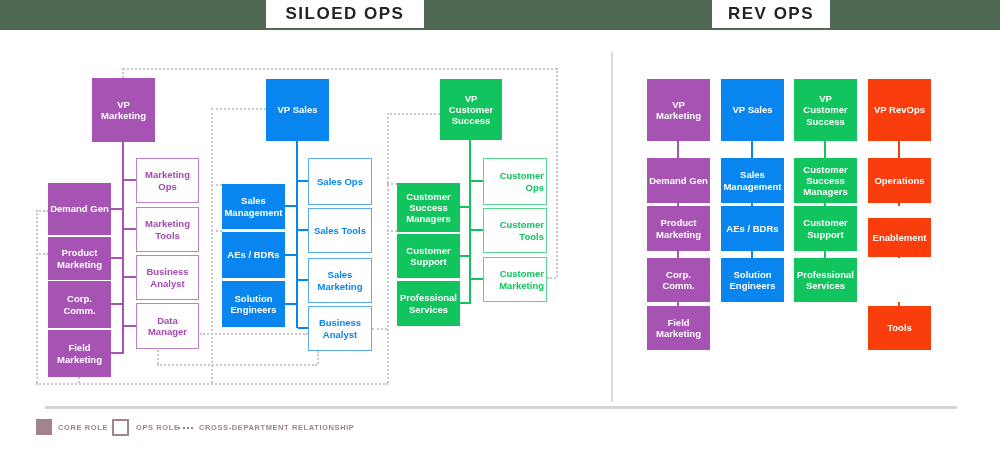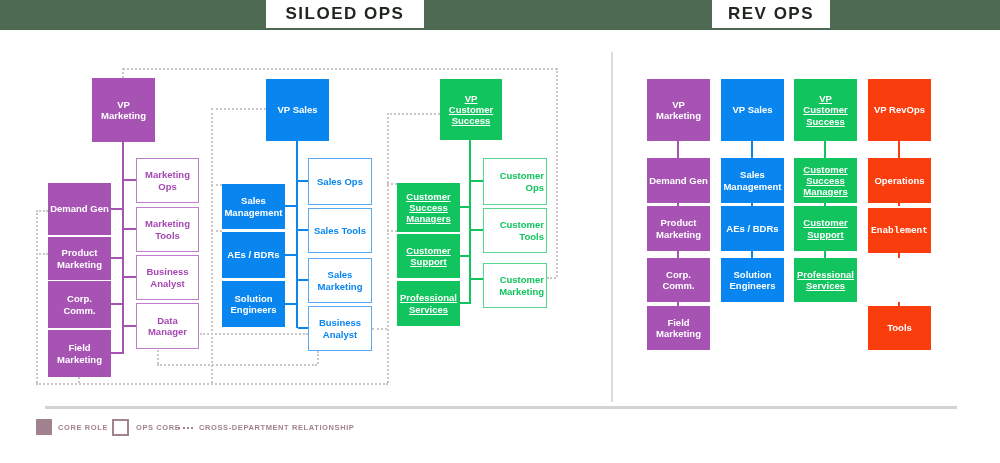--- a/index.html
+++ b/index.html
@@ -5,21 +5,21 @@
   html,body{margin:0;padding:0;background:#fff;}
   .canvas{position:relative;width:1000px;height:463px;background:#fff;overflow:hidden;
           font-family:"Liberation Sans",sans-serif;}
   .banner{position:absolute;left:0;top:0;width:1000px;height:30px;background:#4e6a53;}
   .notch{position:absolute;top:0;height:28px;background:#fff;display:flex;align-items:center;justify-content:center;}
   .title{font:800 17px "Liberation Sans",sans-serif;letter-spacing:1.5px;color:#20251f;white-space:nowrap;}
   .bx{position:absolute;box-sizing:border-box;display:flex;align-items:center;justify-content:center;
       text-align:center;font:bold 9.5px/1.18 "Liberation Sans",sans-serif;padding:2px;}
   .f-pur{background:#a753b4;color:#fff;}
   .f-blu{background:#0885ef;color:#fff;}
-  .f-grn{background:#11c45e;color:#fff;text-decoration:underline;}
+  .f-grn{background:#11c45e;color:#fff;}
   .f-org{background:#fa3d0d;color:#fff;}
   .o-pur{border:1.5px solid #c07fcb;color:#a648b2;background:#fff;}
   .o-blu{border:1.5px solid #5aabf3;color:#0885ef;background:#fff;}
   .o-grn{border:1.5px solid #57d68d;color:#11c45e;background:#fff;text-align:right;}
   .sh{position:absolute;height:2px;}
   .sv{position:absolute;width:2px;}
   .c-pur{background:#a753b4;} .c-blu{background:#0885ef;} .c-grn{background:#11c45e;} .c-org{background:#fa3d0d;}
   .dh{position:absolute;height:0;border-top:2px dotted #cdc5c9;}
   .dv{position:absolute;width:0;border-left:2px dotted #cdc5c9;}
   .divider-v{position:absolute;left:611px;top:52px;width:2px;height:350px;background:#dcdcdc;}
@@ -87,21 +87,21 @@
   <div class="sh c-grn" style="left:471px;top:180px;width:12px;"></div>
   <div class="sh c-grn" style="left:471px;top:229px;width:12px;"></div>
   <div class="sh c-grn" style="left:471px;top:278px;width:12px;"></div>
 
   <div class="bx f-grn" style="left:440px;top:79px;width:62px;height:61px;">VP Customer Success</div>
   <div class="bx f-grn" style="left:397px;top:183px;width:63px;height:49px;">Customer Success Managers</div>
   <div class="bx f-grn" style="left:397px;top:234px;width:63px;height:44px;">Customer Support</div>
   <div class="bx f-grn" style="left:397px;top:281px;width:63px;height:45px;">Professional Services</div>
   <div class="bx o-grn" style="left:483px;top:158px;width:64px;height:47px;">Customer Ops</div>
   <div class="bx o-grn" style="left:483px;top:208px;width:64px;height:45px;">Customer Tools</div>
-  <div class="bx o-grn" style="left:483px;top:263px;width:64px;height:45px;">Customer Marketing</div>
+  <div class="bx o-grn" style="left:483px;top:257px;width:64px;height:45px;">Customer Marketing</div>
 
   <div class="dh" style="left:123px;top:68px;width:434px;"></div>
   <div class="dv" style="left:122px;top:68px;height:10px;"></div>
   <div class="dv" style="left:556px;top:68px;height:209px;"></div>
   <div class="dh" style="left:547px;top:277px;width:9px;"></div>
   <div class="dv" style="left:36px;top:210px;height:173px;"></div>
   <div class="dh" style="left:36px;top:210px;width:12px;"></div>
   <div class="dh" style="left:36px;top:253px;width:12px;"></div>
   <div class="dh" style="left:36px;top:383px;width:352px;"></div>
   <div class="dv" style="left:78px;top:377px;height:6px;"></div>
@@ -144,26 +144,26 @@
   <div class="bx f-grn" style="left:794px;top:158px;width:63px;height:45px;">Customer Success Managers</div>
   <div class="bx f-grn" style="left:794px;top:206px;width:63px;height:45px;">Customer Support</div>
   <div class="bx f-grn" style="left:794px;top:258px;width:63px;height:44px;">Professional Services</div>
 
   <div class="sv c-org" style="left:898px;top:141px;height:17px;"></div>
   <div class="sv c-org" style="left:898px;top:203px;height:3px;"></div>
   <div class="sv c-org" style="left:898px;top:251px;height:7px;"></div>
   <div class="sv c-org" style="left:898px;top:302px;height:4px;"></div>
   <div class="bx f-org" style="left:868px;top:79px;width:63px;height:62px;">VP RevOps</div>
   <div class="bx f-org" style="left:868px;top:158px;width:63px;height:45px;">Operations</div>
-  <div class="bx f-org" style="left:868px;top:208px;width:63px;height:45px;font-family:Liberation Mono, monospace;">Enablement</div>
+  <div class="bx f-org" style="left:868px;top:218px;width:63px;height:39px;">Enablement</div>
   <div class="bx f-org" style="left:868px;top:306px;width:63px;height:44px;">Tools</div>
 
   <div class="divider-v"></div>
   <div class="divider-h"></div>
 
   <div class="swatch-fill" style="left:36px;top:419px;"></div>
   <div class="lbl" style="left:58px;top:423px;">CORE ROLE</div>
   <div class="swatch-line" style="left:112px;top:419px;"></div>
-  <div class="lbl" style="left:136px;top:423px;">OPS CORE</div>
+  <div class="lbl" style="left:136px;top:423px;">OPS ROLE</div>
   <div class="swatch-dot" style="left:178px;top:427px;"></div>
   <div class="lbl" style="left:199px;top:423px;">CROSS-DEPARTMENT RELATIONSHIP</div>
 
 </div>
 
 </body></html>

